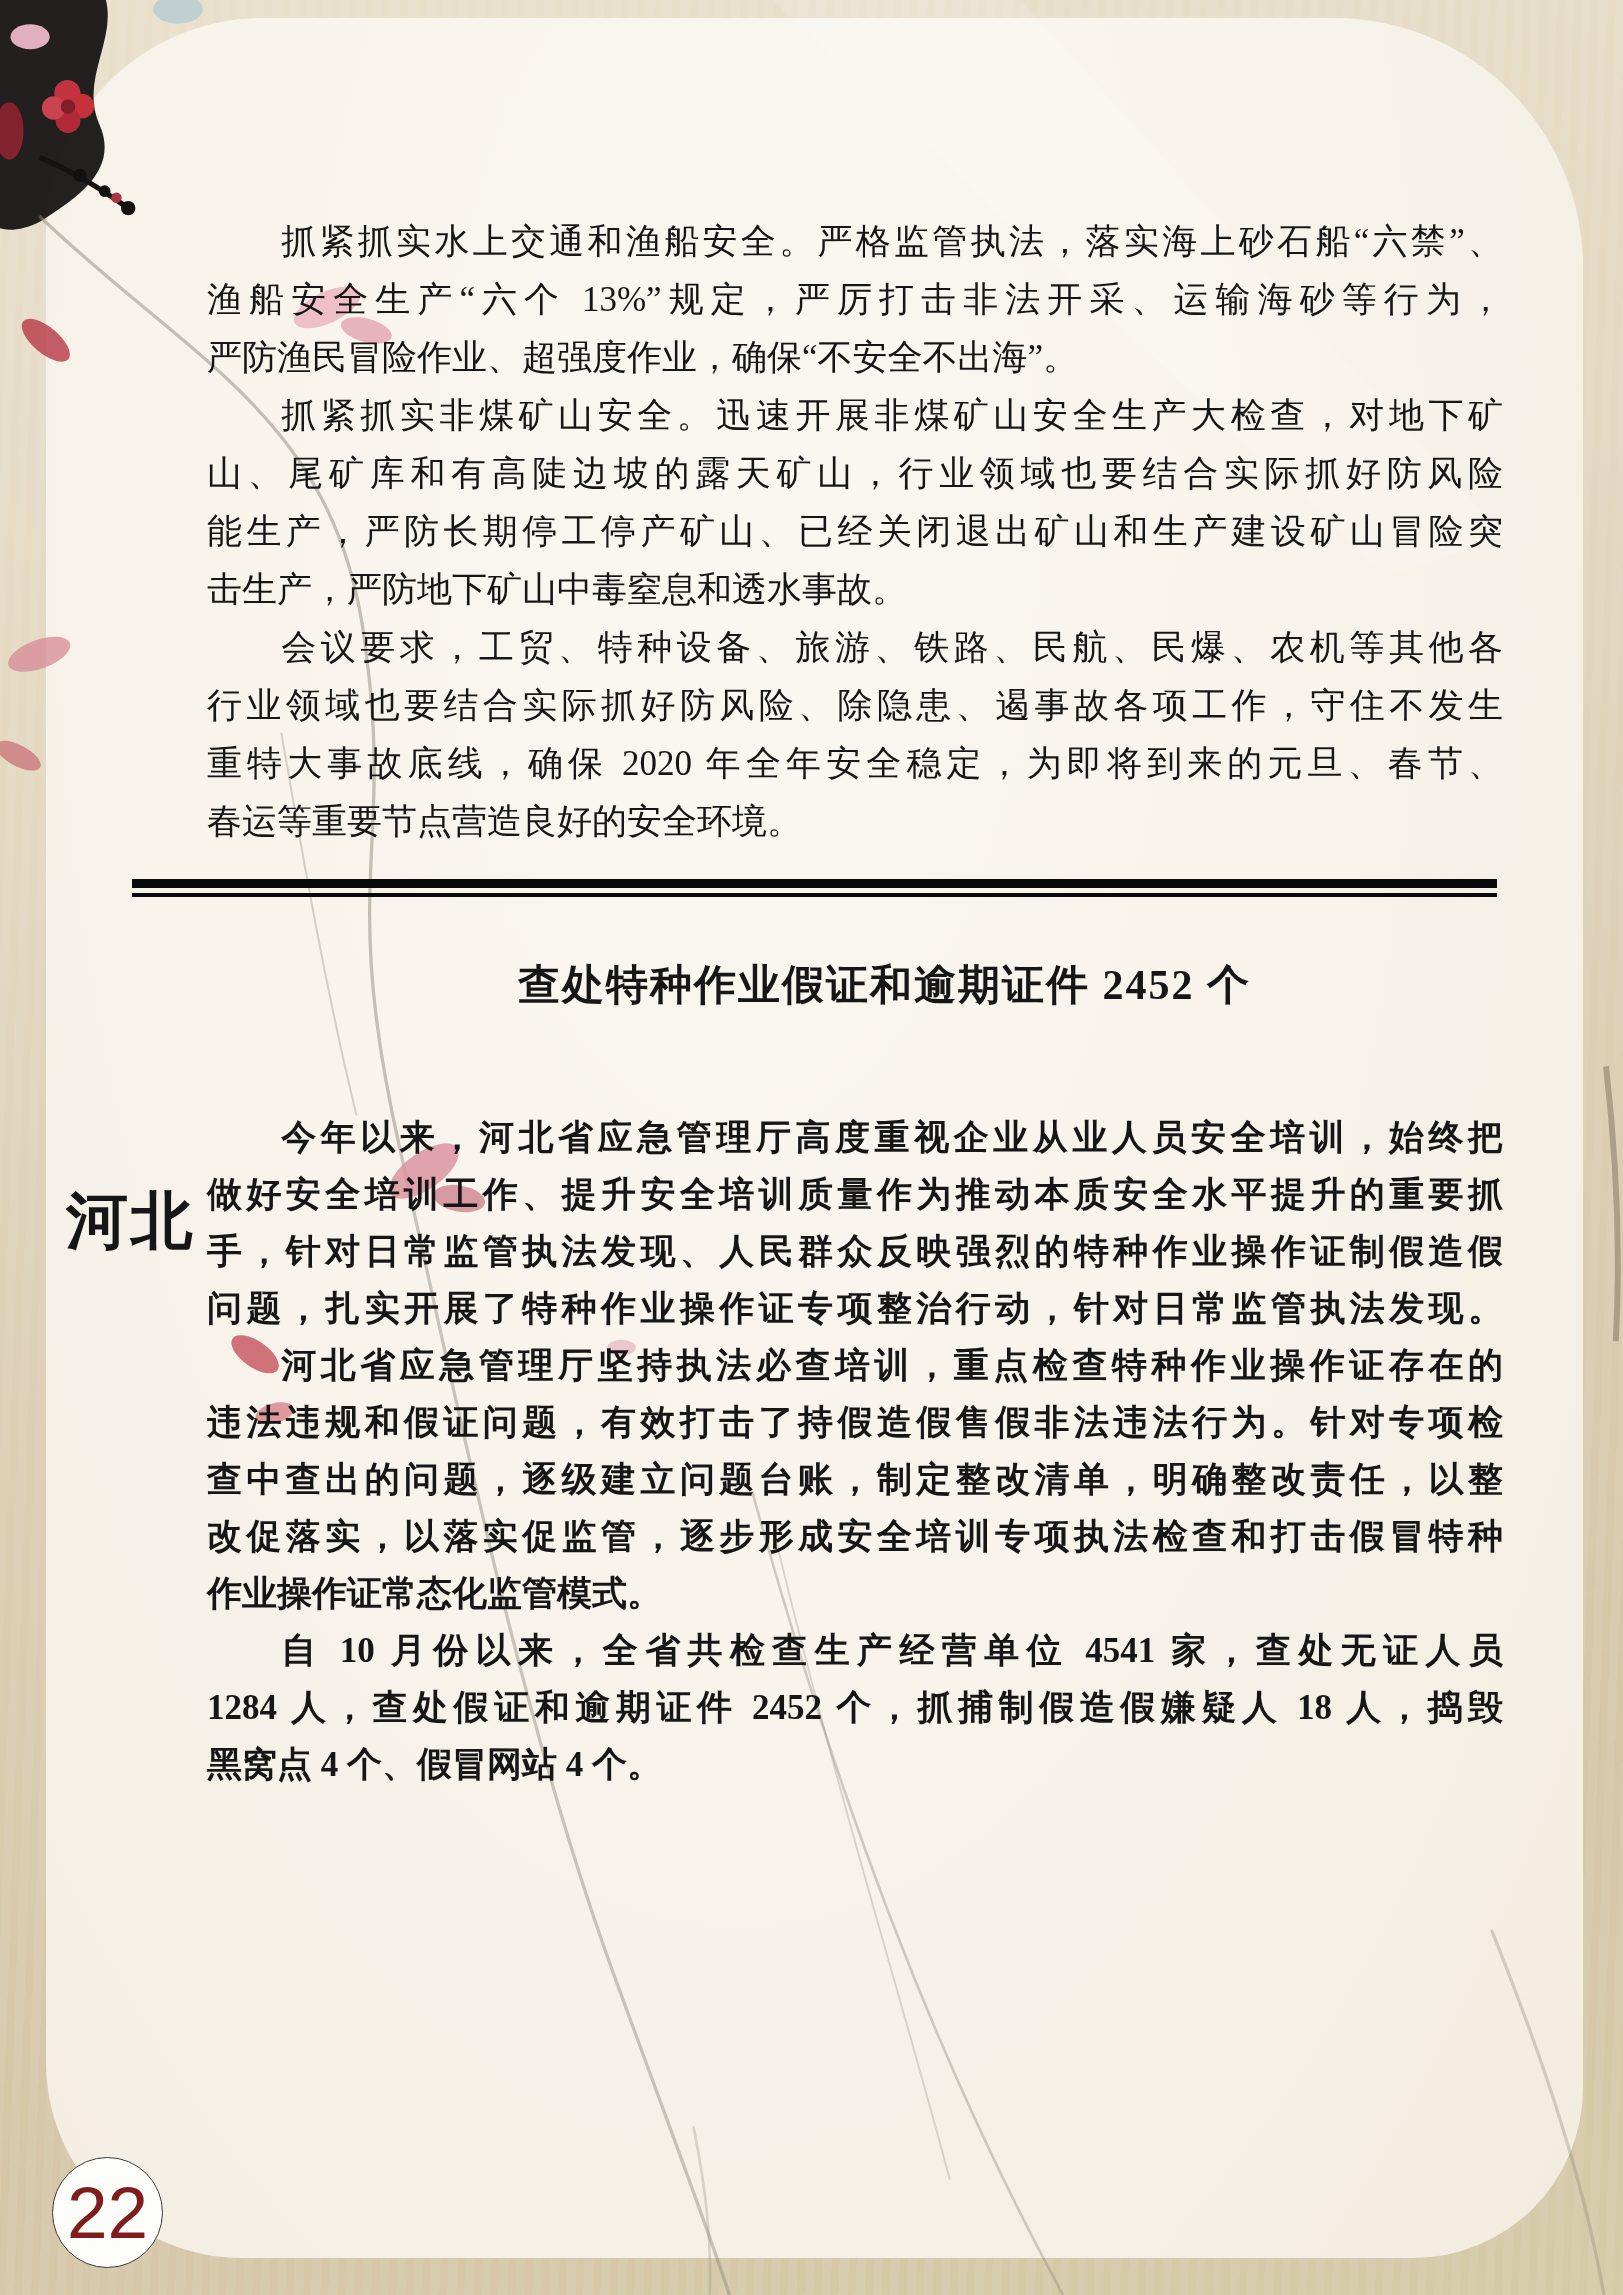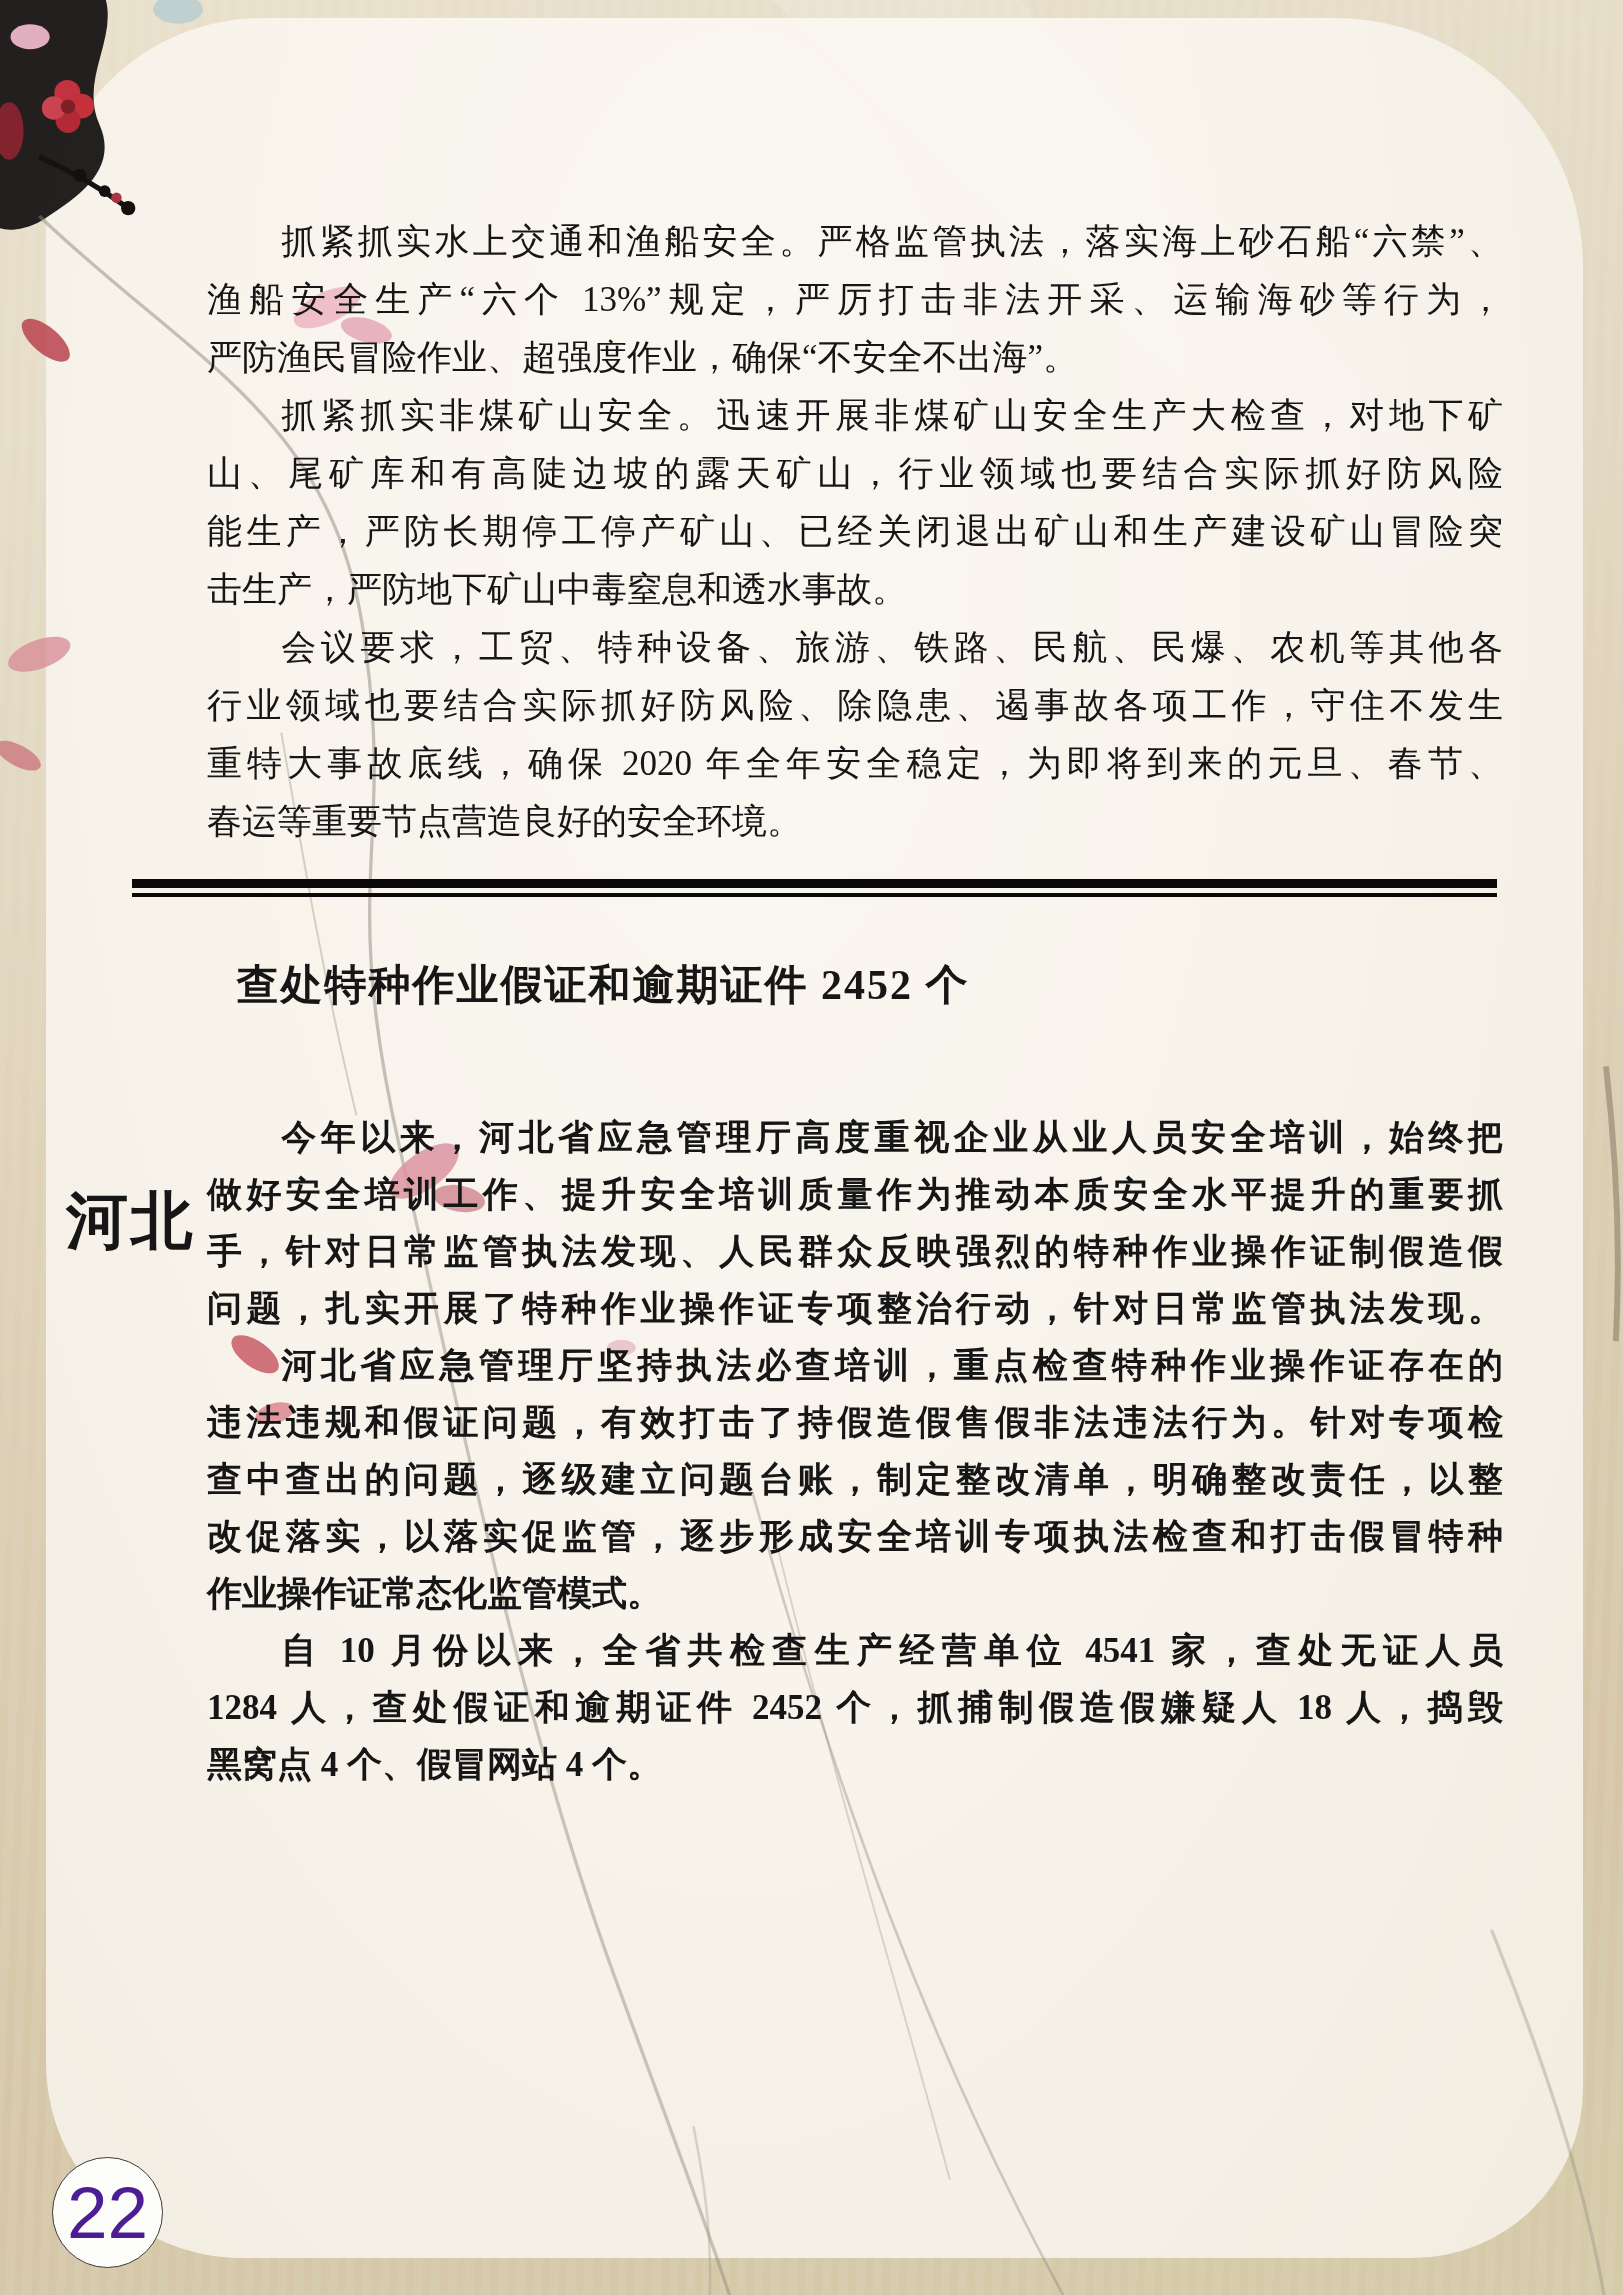--- a/index.html
+++ b/index.html
@@ -32,32 +32,32 @@
   .tb2 .pline{height:57px;line-height:57px;font-weight:bold;}
   .pline.first{text-indent:2.12em;}
   .pline.shortlast{text-align-last:left;}
 
   .divider{position:absolute;left:128px;top:879px;width:1365px;}
   .rule-thick{height:9.2px;background:#0a0a0a;}
   .rule-thin{height:3.9px;background:#0a0a0a;margin-top:4.6px;}
 
   .headline{
     position:absolute;left:203px;top:957px;width:1296px;
-    text-align:left;font-size:42px;font-weight:700;letter-spacing:2px;
+    text-align:center;font-size:42px;font-weight:700;letter-spacing:2px;
     transform:translateX(29.4px);white-space:nowrap;
   }
   .region-label{
     position:absolute;left:62px;top:1190px;font-size:62px;font-weight:700;
     letter-spacing:2.6px;line-height:1;white-space:nowrap;
   }
   .page-num{
     position:absolute;left:48px;top:2157px;width:111px;height:111px;
     border-radius:50%;background:#fdfdfa;border:1.3px solid #3a3a3a;
     display:flex;align-items:center;justify-content:center;
-    font-family:"Liberation Sans","DejaVu Sans",sans-serif;font-size:73px;color:#4c1d95;
+    font-family:"Liberation Sans","DejaVu Sans",sans-serif;font-size:73px;color:#7f1d1d;
     box-sizing:border-box;z-index:4;
   }
 </style>
 </head>
 <body>
 
 <div class="page">
 
   <div class="panel"></div>
 

